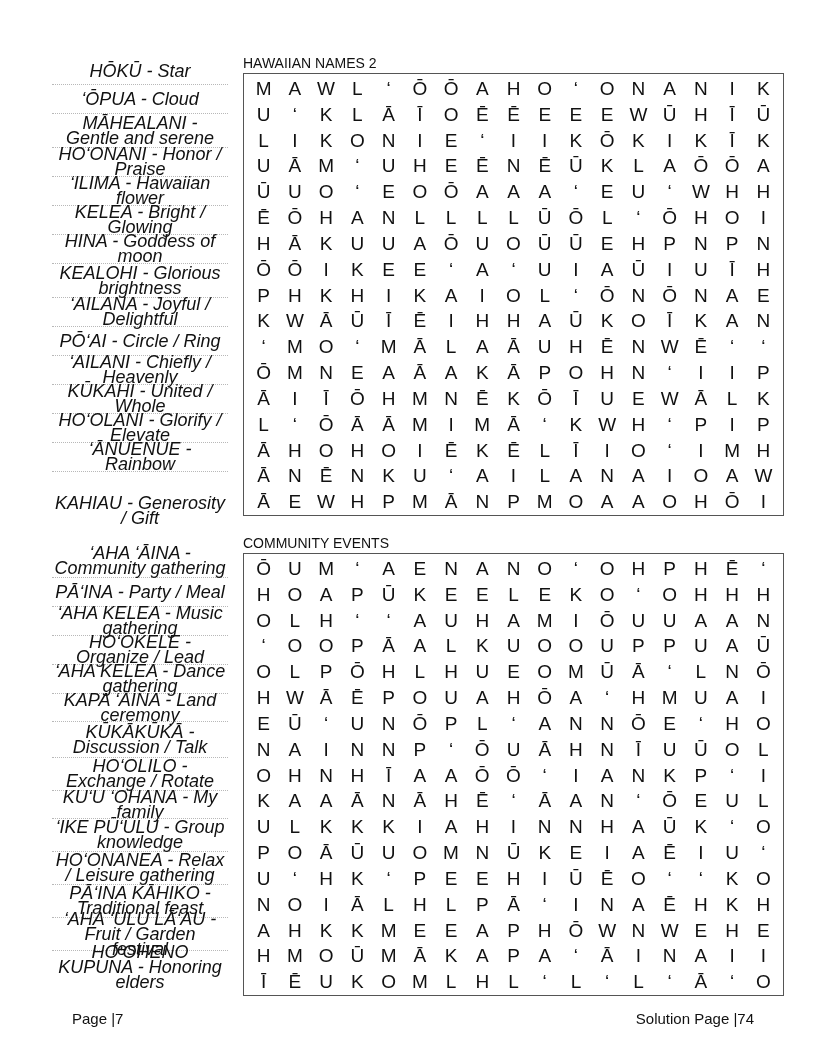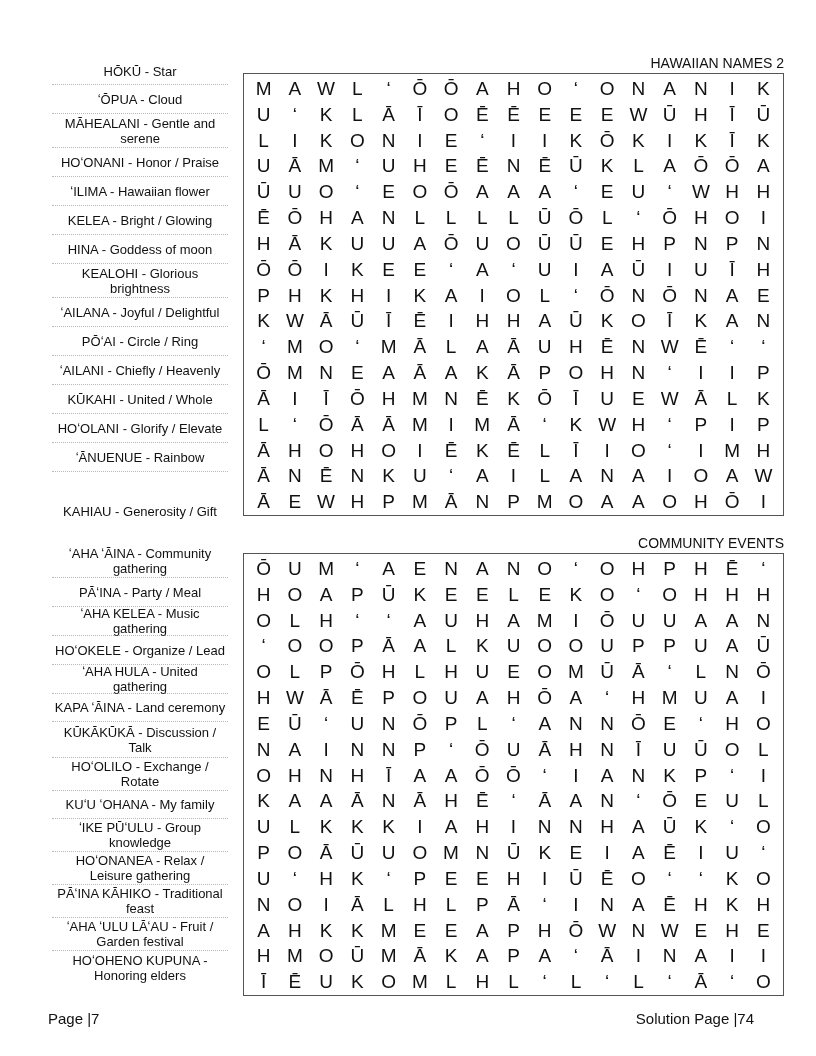--- a/index.html
+++ b/index.html
@@ -1,23 +1,23 @@
 <!DOCTYPE html>
 <html><head>
 <meta charset="utf-8">
 <style>
   html, body { margin:0; padding:0; background:#ffffff; }
   body { width:816px; height:1056px; position:relative; overflow:hidden; font-family:"Liberation Sans", sans-serif; color:#111; }
   .wordlist { position:absolute; left:52px; width:176px; }
-  .wl-item { border-bottom:1px dotted #b8b8b8; text-align:center; font-size:13px; line-height:15px; display:flex; align-items:center; justify-content:center; box-sizing:border-box; padding:0 2px; }
+  .wl-item { border-bottom:1px dotted #b8b8b8; text-align:center; font-size:18px; line-height:15px; display:flex; align-items:center; justify-content:center; box-sizing:border-box; padding:0 2px;font-style:italic; }
   .wl-item:last-child { border-bottom:none; }
-  .title { position:absolute; left:243px; width:541px; text-align:right; font-size:14px; line-height:16px; }
+  .title { position:absolute; left:243px; width:541px; text-align:left; font-size:14px; line-height:16px; }
   .grid { position:absolute; left:243px; width:541px; border:1.5px solid #555; box-sizing:border-box; display:grid; grid-template-columns:repeat(17, 1fr); padding:2px 4px 0 4px; }
   .cell { text-align:center; font-size:19px; line-height:25.8px; height:25.8px; }
-  .footer-left { position:absolute; left:48px; top:1010px; font-size:15px; }
+  .footer-left { position:absolute; left:72px; top:1010px; font-size:15px; }
   .footer-right { position:absolute; right:62px; top:1010px; font-size:15px; }
 </style>
 </head>
 <body>
 
 <div class="wordlist" id="wl1" style="top:58px;">
     <div class="wl-item" style="height: 27px;">HŌKŪ - Star</div>
     <div class="wl-item" style="height: 29px;">ʻŌPUA - Cloud</div>
     <div class="wl-item" style="height: 34px;">MĀHEALANI - Gentle and serene</div>
     <div class="wl-item" style="height: 29px;">HOʻONANI - Honor / Praise</div>
@@ -324,21 +324,21 @@
     <div class="cell">H</div>
     <div class="cell">Ō</div>
     <div class="cell">I</div>
   </div>
 
 <div class="wordlist" id="wl2" style="top:544px;">
     <div class="wl-item" style="height: 34px;">ʻAHA ʻĀINA - Community gathering</div>
     <div class="wl-item" style="height: 29px;">PĀʻINA - Party / Meal</div>
     <div class="wl-item" style="height: 29px;">ʻAHA KELEA - Music gathering</div>
     <div class="wl-item" style="height: 29px;">HOʻOKELE - Organize / Lead</div>
-    <div class="wl-item" style="height: 29px;">ʻAHA HULA - United gathering</div>
+    <div class="wl-item" style="height: 29px;">ʻAHA KELEA - Dance gathering</div>
     <div class="wl-item" style="height: 28px;">KAPA ʻĀINA - Land ceremony</div>
     <div class="wl-item" style="height: 36px;">KŪKĀKŪKĀ - Discussion / Talk</div>
     <div class="wl-item" style="height: 33px;">HOʻOLILO - Exchange / Rotate</div>
     <div class="wl-item" style="height: 28px;">KUʻU ʻOHANA - My family</div>
     <div class="wl-item" style="height: 33px;">ʻIKE PŪʻULU - Group knowledge</div>
     <div class="wl-item" style="height: 33px;">HOʻONANEA - Relax / Leisure gathering</div>
     <div class="wl-item" style="height: 33px;">PĀʻINA KĀHIKO - Traditional feast</div>
     <div class="wl-item" style="height: 33px;">ʻAHA ʻULU LĀʻAU - Fruit / Garden festival</div>
     <div class="wl-item" style="height: 33px;">HOʻOHENO KUPUNA - Honoring elders</div>
   </div>

